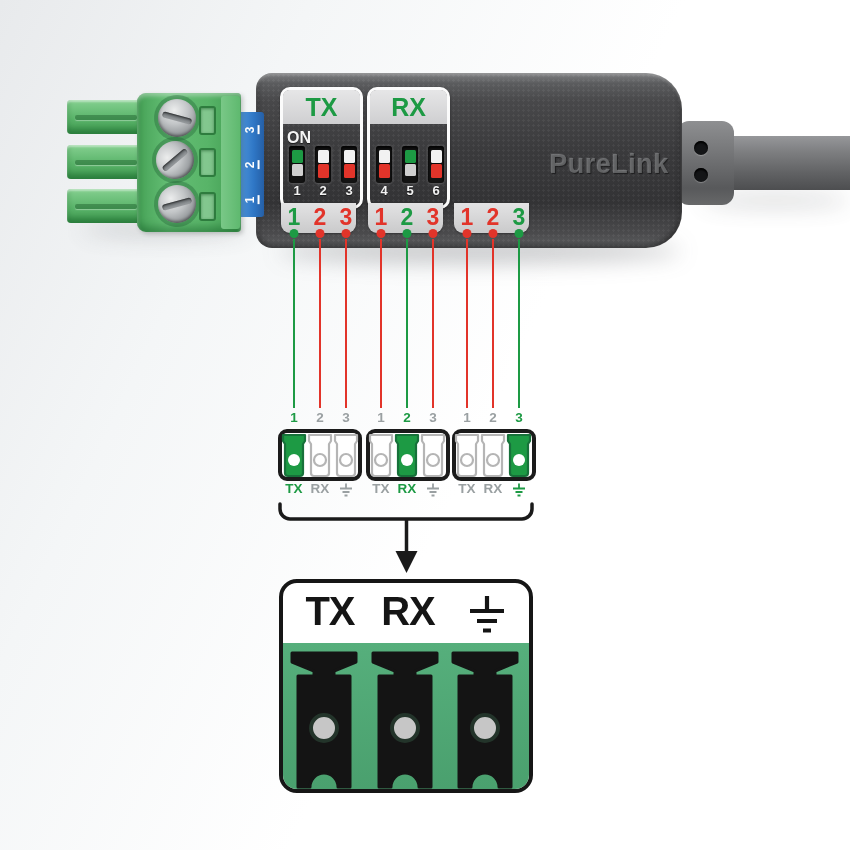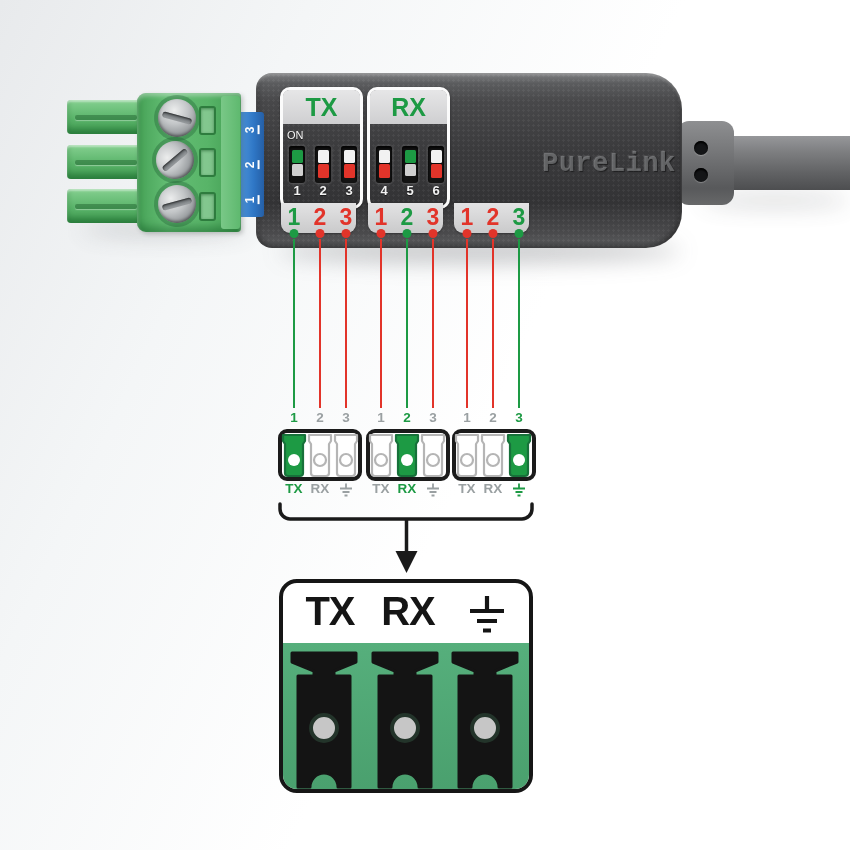--- a/index.html
+++ b/index.html
@@ -21,21 +21,21 @@
   .housing{left:256px;top:73px;width:426px;height:175px;
     border-radius:16px 36px 36px 16px;
     background:
       radial-gradient(rgba(255,255,255,.05) 1px,transparent 1.3px),
       linear-gradient(180deg,#808183 0%,#5b5c5e 6%,#48484a 16%,#3a3a3c 45%,#333335 74%,#4b4b4d 92%,#626365 100%);
     background-size:5px 5px,100% 100%;
     box-shadow:inset 0 2px 3px rgba(255,255,255,.25), inset 0 -3px 6px rgba(0,0,0,.5);}
   .brand{left:536px;top:149px;width:146px;text-align:center;
     font-size:27px;font-weight:700;letter-spacing:.5px;
     color:rgba(158,160,162,.5);
-    text-shadow:1px 1px 1px rgba(0,0,0,.45), -1px -1px 1px rgba(255,255,255,.07);font-family:Liberation Mono, monospace;}
+    text-shadow:1px 1px 1px rgba(0,0,0,.45), -1px -1px 1px rgba(255,255,255,.07);}
   
   .blue-band{left:238px;top:112px;width:26px;height:105px;border-radius:3px;
     background:linear-gradient(90deg,#549ade 0%,#2f77c6 60%,#255fa6 100%);
     display:flex;flex-direction:column;}
   .plug-cell{flex:1;display:flex;align-items:center;justify-content:center;}
   .plug-num{transform:rotate(-90deg);font-size:12px;font-weight:700;color:#fff;
     border-bottom:2px solid #fff;line-height:1.05;padding:0 1px 1px 1px;}
   .prong{background:linear-gradient(180deg,#85d090 0%,#5ab46a 55%,#3f9a50 100%);
     border-radius:4px;box-shadow:inset 0 2px 2px rgba(255,255,255,.45), inset 0 -5px 6px rgba(0,70,20,.35);}
   .prong::after{content:"";position:absolute;left:8px;right:6px;top:15px;height:5px;border-radius:2px;
@@ -53,21 +53,21 @@
   .conn-slot{position:absolute;width:13px;height:25px;border-radius:3px;
     border:2px solid #2e7c3e;background:rgba(255,255,255,.25);
     box-shadow:inset 0 1px 3px rgba(0,60,15,.45);}
   
   .dip-group{top:87px;width:77px;height:116px;border:3px solid #fbfbfb;border-radius:10px;
     box-shadow:0 1px 3px rgba(0,0,0,.35);}
   .dip-header{position:absolute;left:0;right:0;top:0;height:34px;border-radius:6px 6px 0 0;
     background:linear-gradient(180deg,#e6e6e7 0%,#cfcfd1 100%);
     display:flex;align-items:center;justify-content:center;
     font-size:25px;font-weight:700;color:var(--green);}
-  .side-label{position:absolute;font-size:11px;font-weight:400;color:#f4f4f4;
+  .side-label{position:absolute;font-size:16px;font-weight:700;color:#f4f4f4;
     text-shadow:0 1px 1px rgba(0,0,0,.6);}
   .dip-switch{position:absolute;width:16px;height:37px;background:#131313;border-radius:3px;
     box-shadow:inset 0 2px 3px rgba(0,0,0,.9), 0 0 0 2px rgba(255,255,255,.05), 0 1px 1px rgba(255,255,255,.1);}
   .knob-top{position:absolute;left:2.5px;top:4px;width:11px;height:13px;border-radius:1.5px;background:#f2f2f2;
     box-shadow:0 1px 1px rgba(0,0,0,.5);}
   .knob-bottom{position:absolute;left:2.5px;top:18px;width:11px;height:14px;border-radius:1.5px;background:var(--red);}
   .dip-switch.active .knob-top{background:var(--green);}
   .dip-switch.active .knob-bottom{background:#cfcfcf;height:12px;}
   .sw-num{position:absolute;transform:translateX(-50%);top:93px;font-size:13px;font-weight:700;color:#f2f2f2;
     text-shadow:0 1px 1px rgba(0,0,0,.6);}

